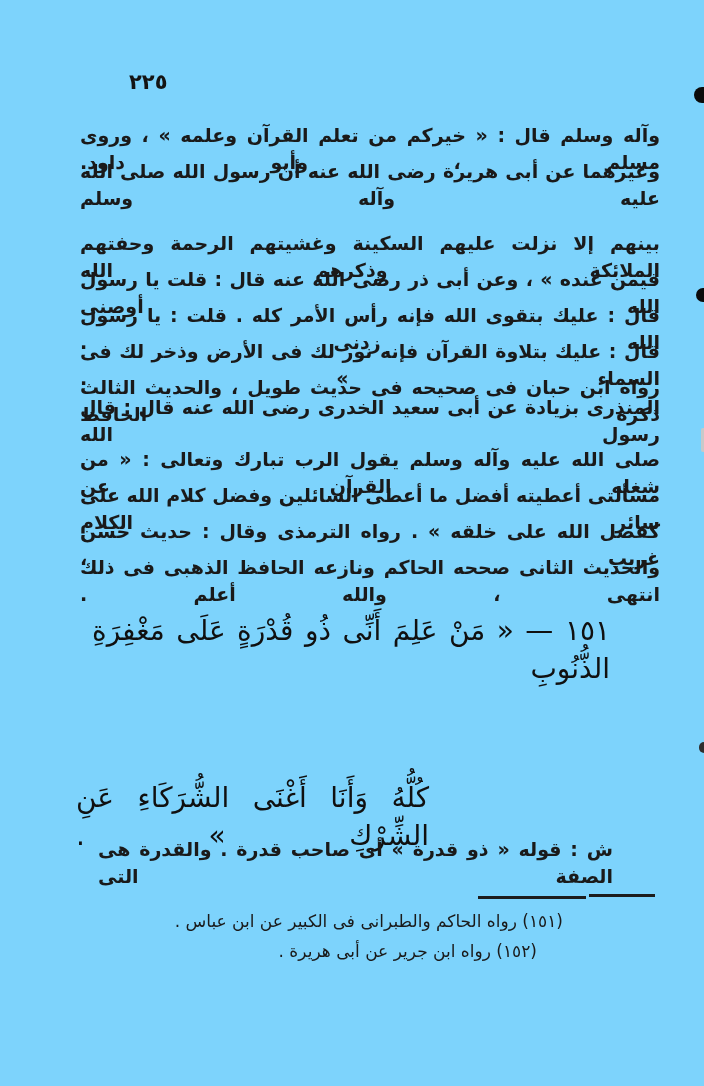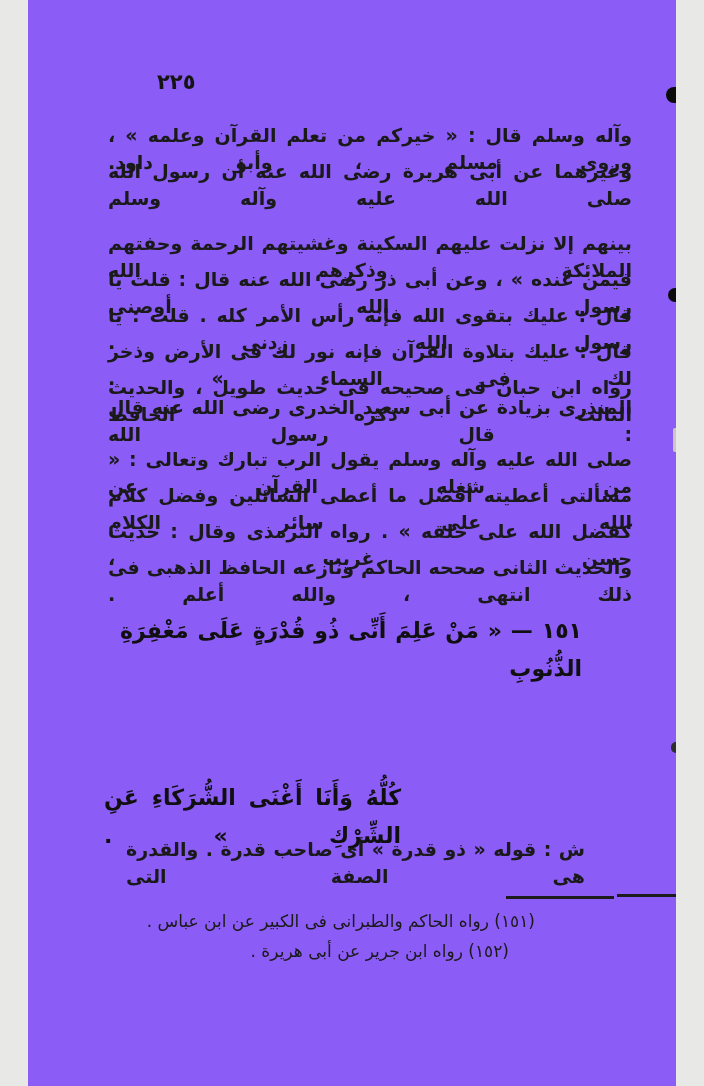--- a/index.html
+++ b/index.html
@@ -1,34 +1,34 @@
 <!DOCTYPE html>
 <html lang="ar"><head>
 <meta charset="utf-8">
 <title>Scanned book page</title>
 <style>
   html,body { margin:0; padding:0; background:#e8e8e6; }
   .page {
-    position:relative; width:648px; height:1086px; margin:0 auto;
-    background:#8b5cf6;
+    position:relative; width:704px; height:1086px; margin:0 auto;
+    background:#7dd3fc;
     color:#181818;
     font-family:"DejaVu Sans", sans-serif;
     overflow:hidden;
   }
   
   .bline {
     position:absolute; left:80px; right:44px;
     direction:rtl; text-align:justify; text-align-last:justify;
     font-size:19px; line-height:27px; color:#1a1a1a;font-weight:bold;
   }
   
   .hline {
     position:absolute;
     direction:rtl; text-align:justify; text-align-last:justify;
-    font-size:22px; line-height:38px; font-weight:bold; color:#101010;
+    font-size:28px; line-height:38px; font-weight:normal; color:#101010;
   }
   
   .fnline {
     position:absolute; direction:rtl; white-space:nowrap;
     font-size:17px; line-height:24px; color:#1a1a1a;
   }
   .pageno {
     position:absolute; left:129px; top:70px;
     font-size:21px; font-weight:bold; letter-spacing:1.5px; color:#141414;
   }

